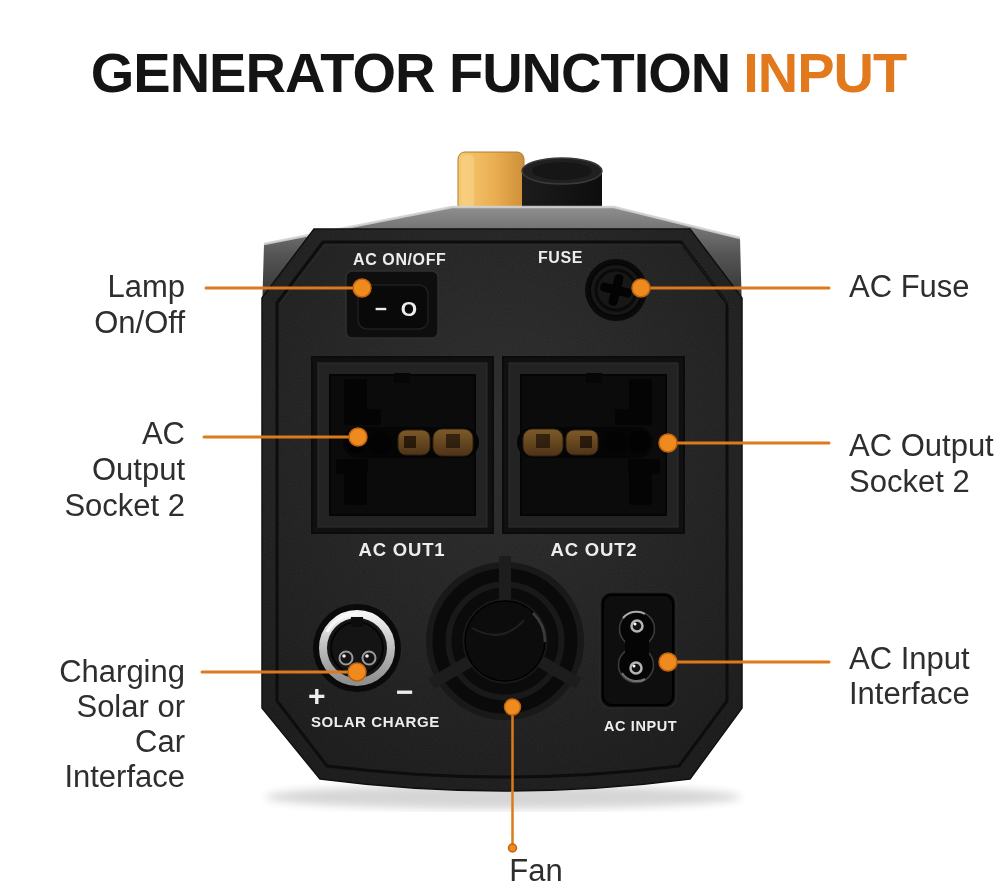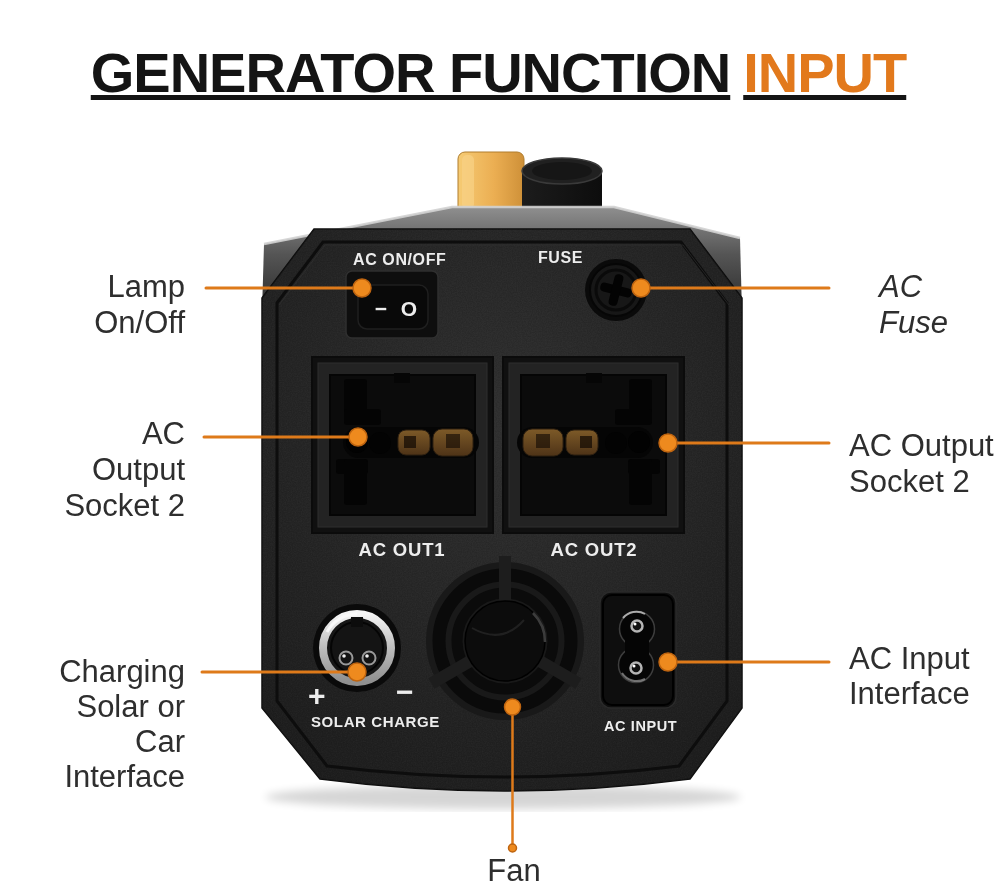--- a/index.html
+++ b/index.html
@@ -1,19 +1,19 @@
 <!DOCTYPE html>
 <html><head>
 <meta charset="utf-8">
 <style>
   html,body{margin:0;padding:0;background:#ffffff;}
   .stage{position:relative;width:997px;height:892px;background:#ffffff;overflow:hidden;
          font-family:"Liberation Sans",sans-serif;}
   .title{position:absolute;top:2px;left:0;width:100%;text-align:center;
-         font-size:56px;font-weight:700;letter-spacing:-1px;color:#141414;white-space:nowrap;text-decoration:underline;}
+         font-size:56px;font-weight:700;letter-spacing:-1px;color:#141414;white-space:nowrap;}
   .title .accent{color:#E2791C;margin-left:13px;}
   .callout{position:absolute;color:#2E2E2E;font-size:31px;line-height:36px;font-weight:400;}
   .ra{text-align:right;margin-left:48px;}
   .ca{text-align:center;}
   .devsvg{position:absolute;left:0;top:0;}
   svg text{font-family:"Liberation Sans",sans-serif;font-weight:bold;fill:#EDEDED;}
   .dt16{font-size:16px;letter-spacing:.6px;}
   .dt15{font-size:15px;letter-spacing:.6px;}
   .dt18{font-size:18.5px;letter-spacing:.8px;}
   .dt14{font-size:14.5px;letter-spacing:.6px;}
@@ -193,21 +193,21 @@
       <circle cx="668" cy="662" r="9"></circle>
       <circle cx="512.5" cy="707" r="8"></circle>
       <circle cx="512.5" cy="848" r="4"></circle>
     </g>
   </svg>
 
   <div class="callout ra" style="right:812px;top:269px;">
     <div>Lamp On/Off</div>
   </div>
 
-  <div class="callout" style="left:879px;top:269px;font-style:italic;">
+  <div class="callout" style="left:849px;top:269px;">
     <div>AC Fuse</div>
   </div>
 
   <div class="callout ra" style="right:812px;top:416px;">
     <div>AC Output</div>
     <div>Socket 2</div>
   </div>
 
   <div class="callout" style="left:849px;top:428px;">
     <div>AC Output</div>
@@ -218,17 +218,17 @@
     <div>Charging</div>
     <div>Solar or Car</div>
     <div>Interface</div>
   </div>
 
   <div class="callout" style="left:849px;top:641px;line-height:35px;">
     <div>AC Input</div>
     <div>Interface</div>
   </div>
 
-  <div class="callout ca" style="left:434px;top:853px;width:160px;">
+  <div class="callout ca" style="left:456px;top:853px;width:160px;">
     <div>Fan</div>
   </div>
 
 </div>
 
 </body></html>

